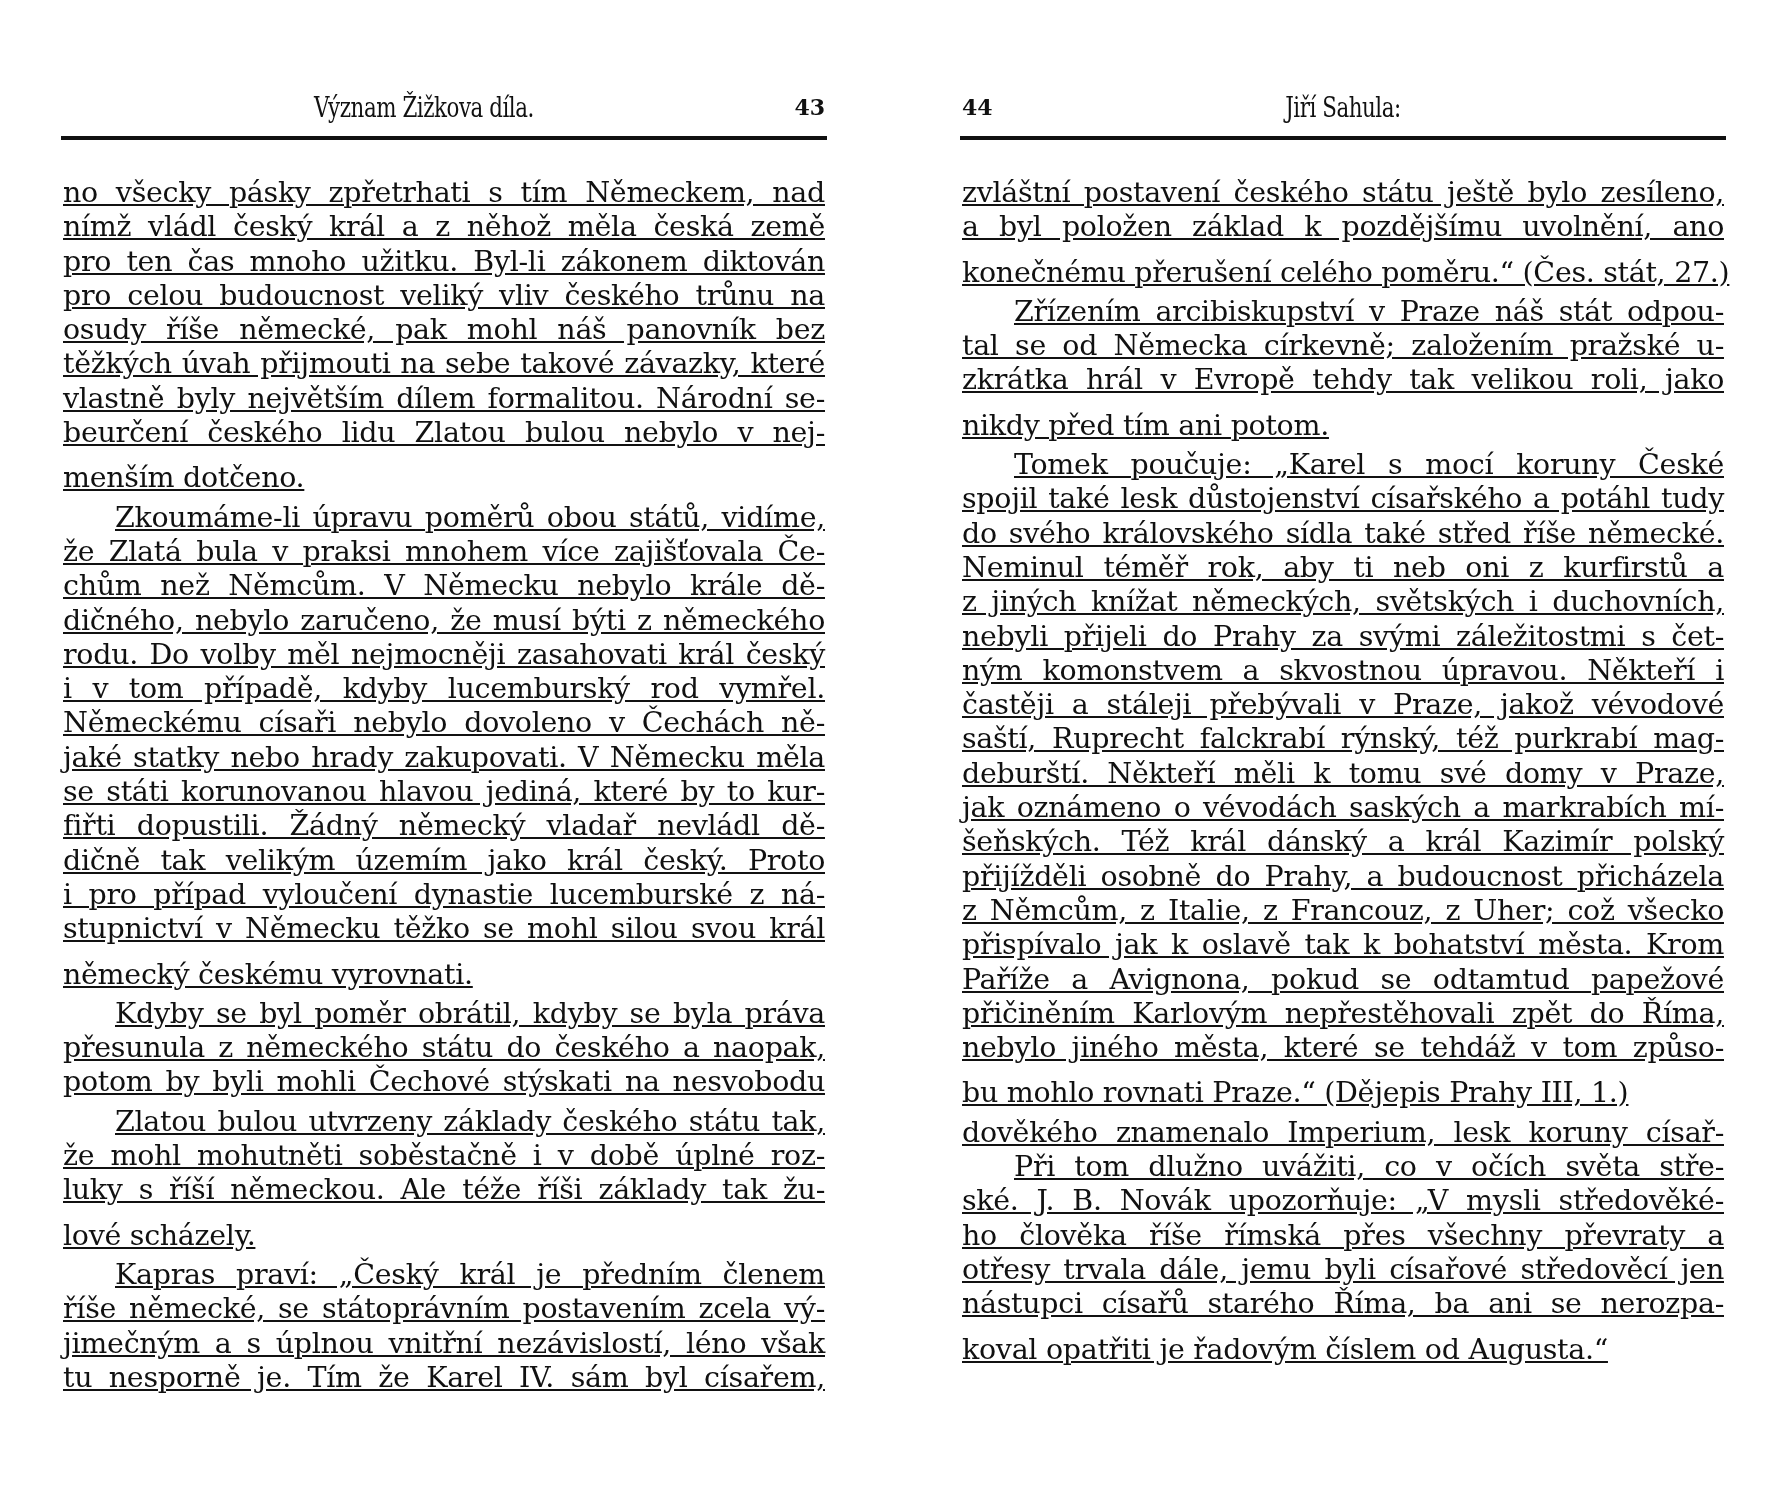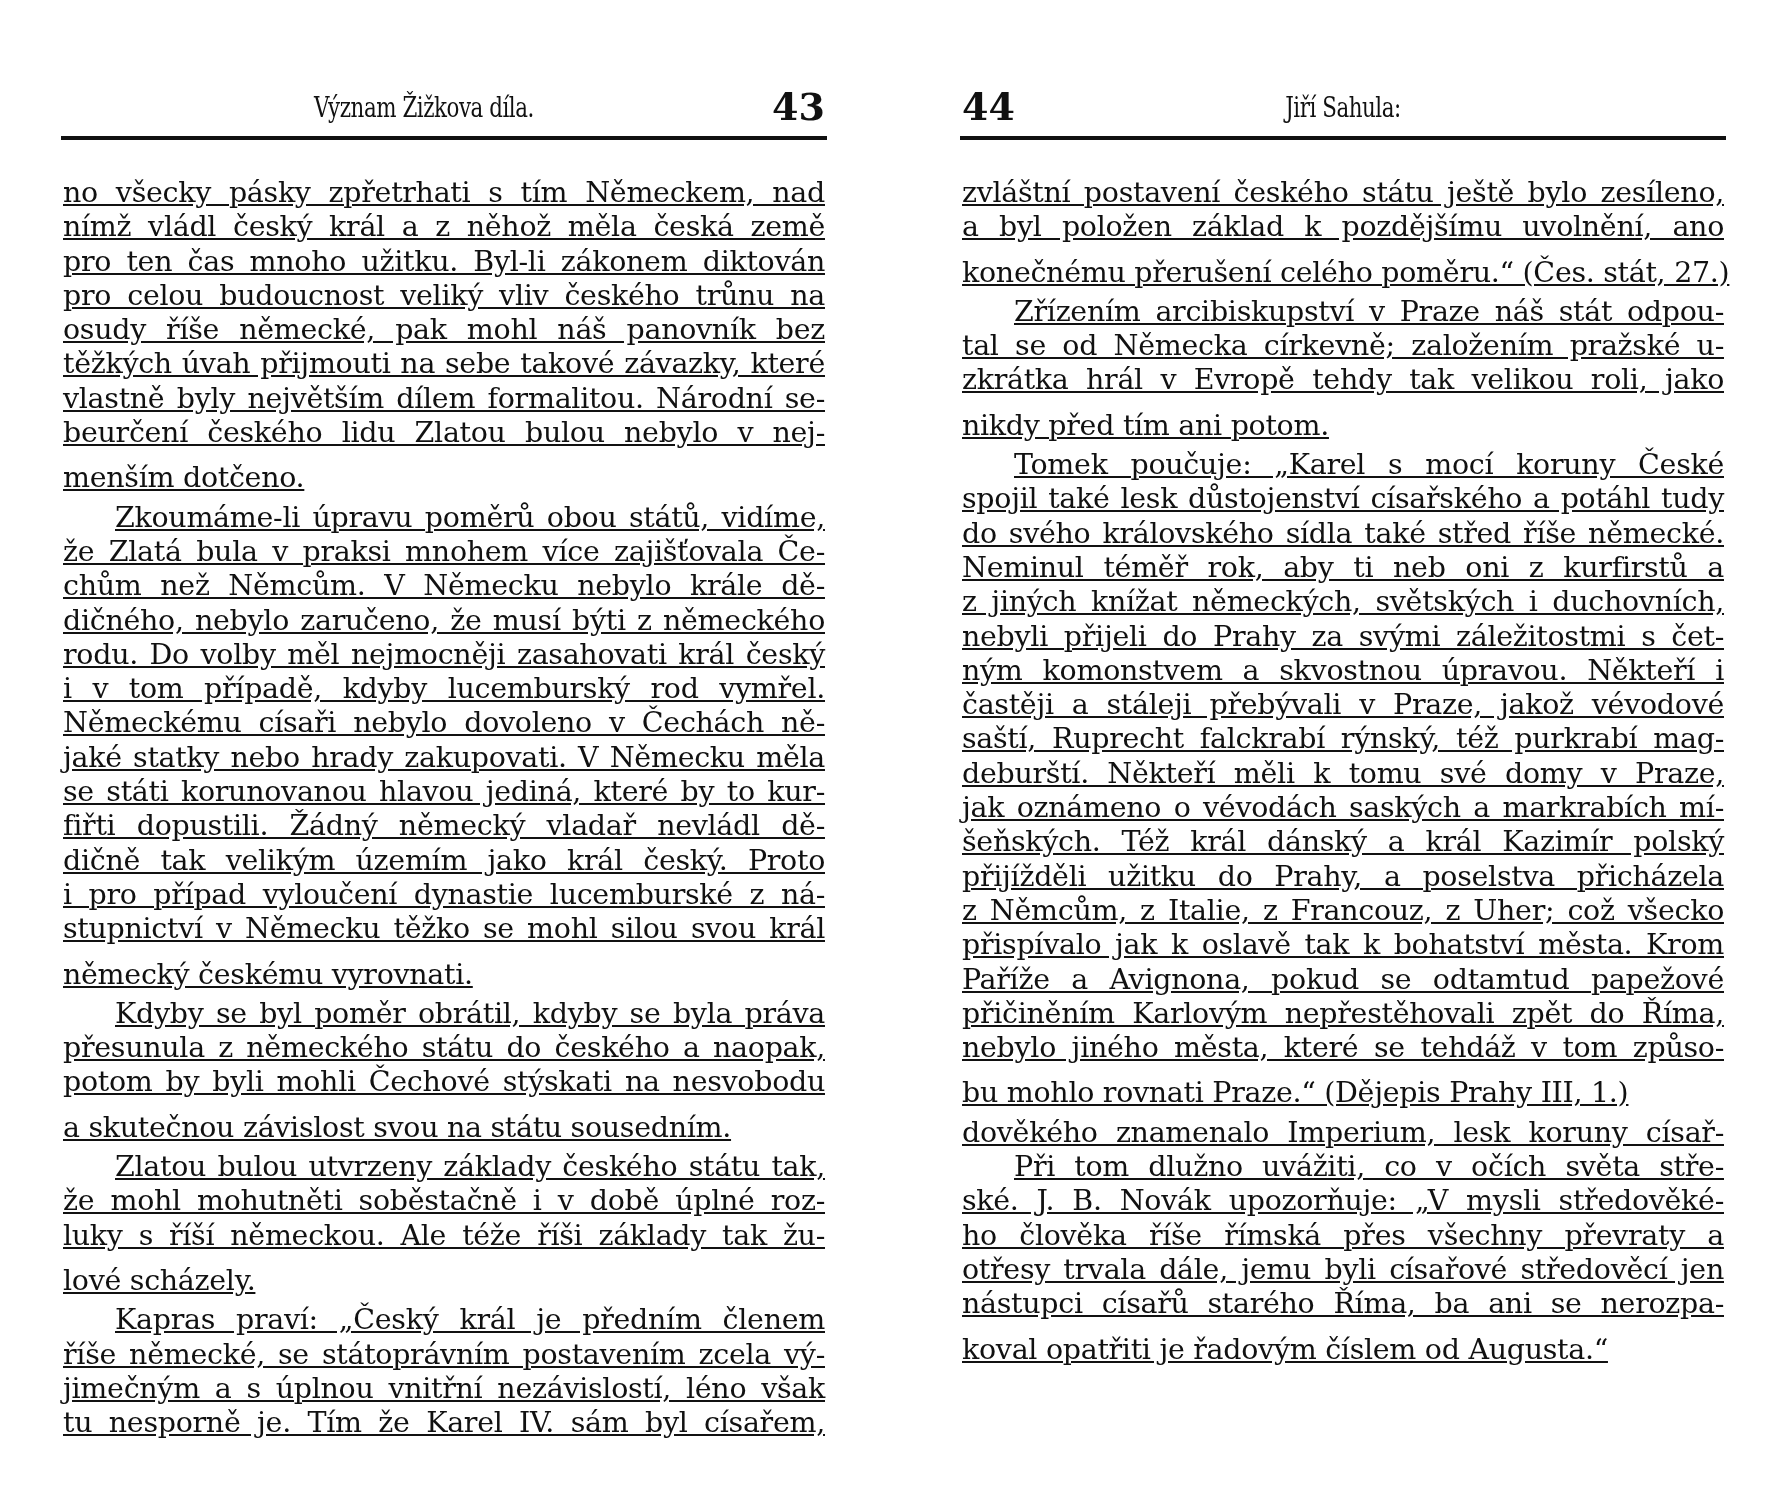--- a/index.html
+++ b/index.html
@@ -16,21 +16,21 @@
   .running-head {
     position: absolute; top: 90px; left: 0; width: 100%; height: 36px;
     font-size: 27px; line-height: 36px;
   }
   .running-head .title {
     position: absolute; left: 0; right: 0; text-align: center;
     font-stretch: condensed; letter-spacing: -0.5px;
     transform: scaleX(0.88);
   }
   .running-head .folio {
-    position: absolute; font-size: 38px; font-weight: bold; top: -1px;
+    position: absolute; font-size: 22px; font-weight: bold; top: -1px;
   }
   .page.left .running-head .title { left: -40px; }
   .page.left .running-head .folio { right: 0; }
   .page.right .running-head .title { left: 0; }
   .page.right .running-head .folio { left: 0; }
   .rule {
     position: absolute; top: 136px; left: -2px; right: -2px; height: 4px;
     background: #111;
   }
   .body-text {
@@ -82,21 +82,20 @@
         <span class="line">dičně tak velikým územím jako král český. Proto</span>
         <span class="line">i pro případ vyloučení dynastie lucemburské z ná-</span>
         <span class="line">stupnictví v Německu těžko se mohl silou svou král</span>
         <span class="line last">německý českému vyrovnati.</span>
       </div>
       <span class="para-gap"></span>
       <div>
         <span class="line indent">Kdyby se byl poměr obrátil, kdyby se byla práva</span>
         <span class="line">přesunula z německého státu do českého a naopak,</span>
         <span class="line">potom by byli mohli Čechové stýskati na nesvobodu</span>
-        <span class="line last">a skutečnou závislost svou na státu sousedním.</span>
       </div>
       <span class="para-gap"></span>
       <div>
         <span class="line indent">Zlatou bulou utvrzeny základy českého státu tak,</span>
         <span class="line">že mohl mohutněti soběstačně i v době úplné roz-</span>
         <span class="line">luky s říší německou. Ale téže říši základy tak žu-</span>
         <span class="line last">lové scházely.</span>
       </div>
       <span class="para-gap"></span>
       <div>
@@ -134,21 +133,21 @@
         <span class="line">do svého královského sídla také střed říše německé.</span>
         <span class="line">Neminul téměř rok, aby ti neb oni z kurfirstů a</span>
         <span class="line">z jiných knížat německých, světských i duchovních,</span>
         <span class="line">nebyli přijeli do Prahy za svými záležitostmi s čet-</span>
         <span class="line">ným komonstvem a skvostnou úpravou. Někteří i</span>
         <span class="line">častěji a stáleji přebývali v Praze, jakož vévodové</span>
         <span class="line">saští, Ruprecht falckrabí rýnský, též purkrabí mag-</span>
         <span class="line">deburští. Někteří měli k tomu své domy v Praze,</span>
         <span class="line">jak oznámeno o vévodách saských a markrabích mí-</span>
         <span class="line">šeňských. Též král dánský a král Kazimír polský</span>
-        <span class="line">přijížděli užitku do Prahy, a poselstva přicházela</span>
+        <span class="line">přijížděli osobně do Prahy, a budoucnost přicházela</span>
         <span class="line">z Němcům, z Italie, z Francouz, z Uher; což všecko</span>
         <span class="line">přispívalo jak k oslavě tak k bohatství města. Krom</span>
         <span class="line">Paříže a Avignona, pokud se odtamtud papežové</span>
         <span class="line">přičiněním Karlovým nepřestěhovali zpět do Říma,</span>
         <span class="line">nebylo jiného města, které se tehdáž v tom způso-</span>
         <span class="line last">bu mohlo rovnati Praze.“ (Dějepis Prahy III, 1.)</span>
       </div>
       <span class="para-gap"></span>
       <div>
         <span class="line">dověkého znamenalo Imperium, lesk koruny císař-</span>

